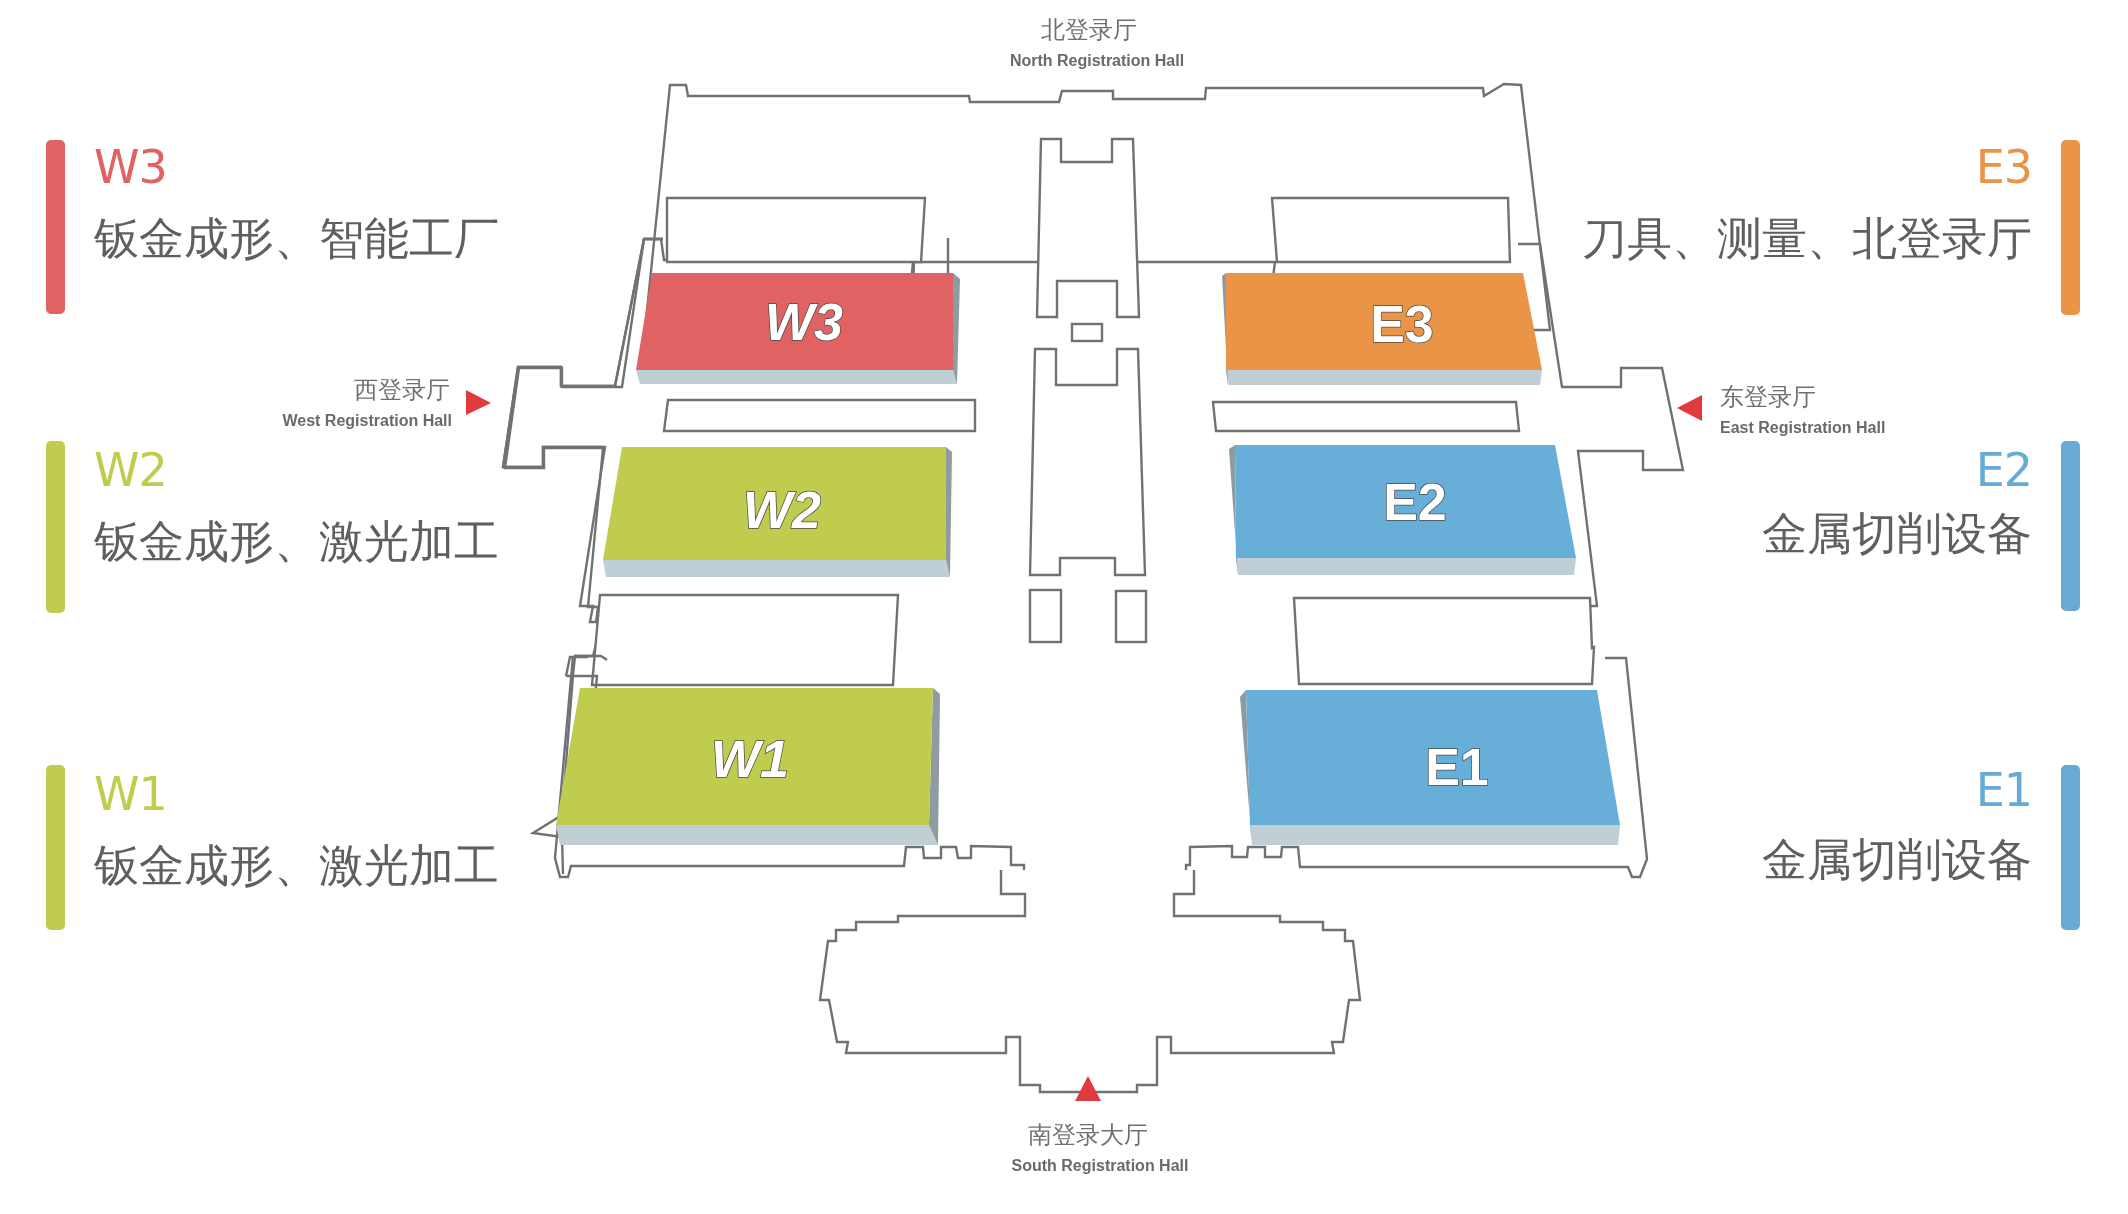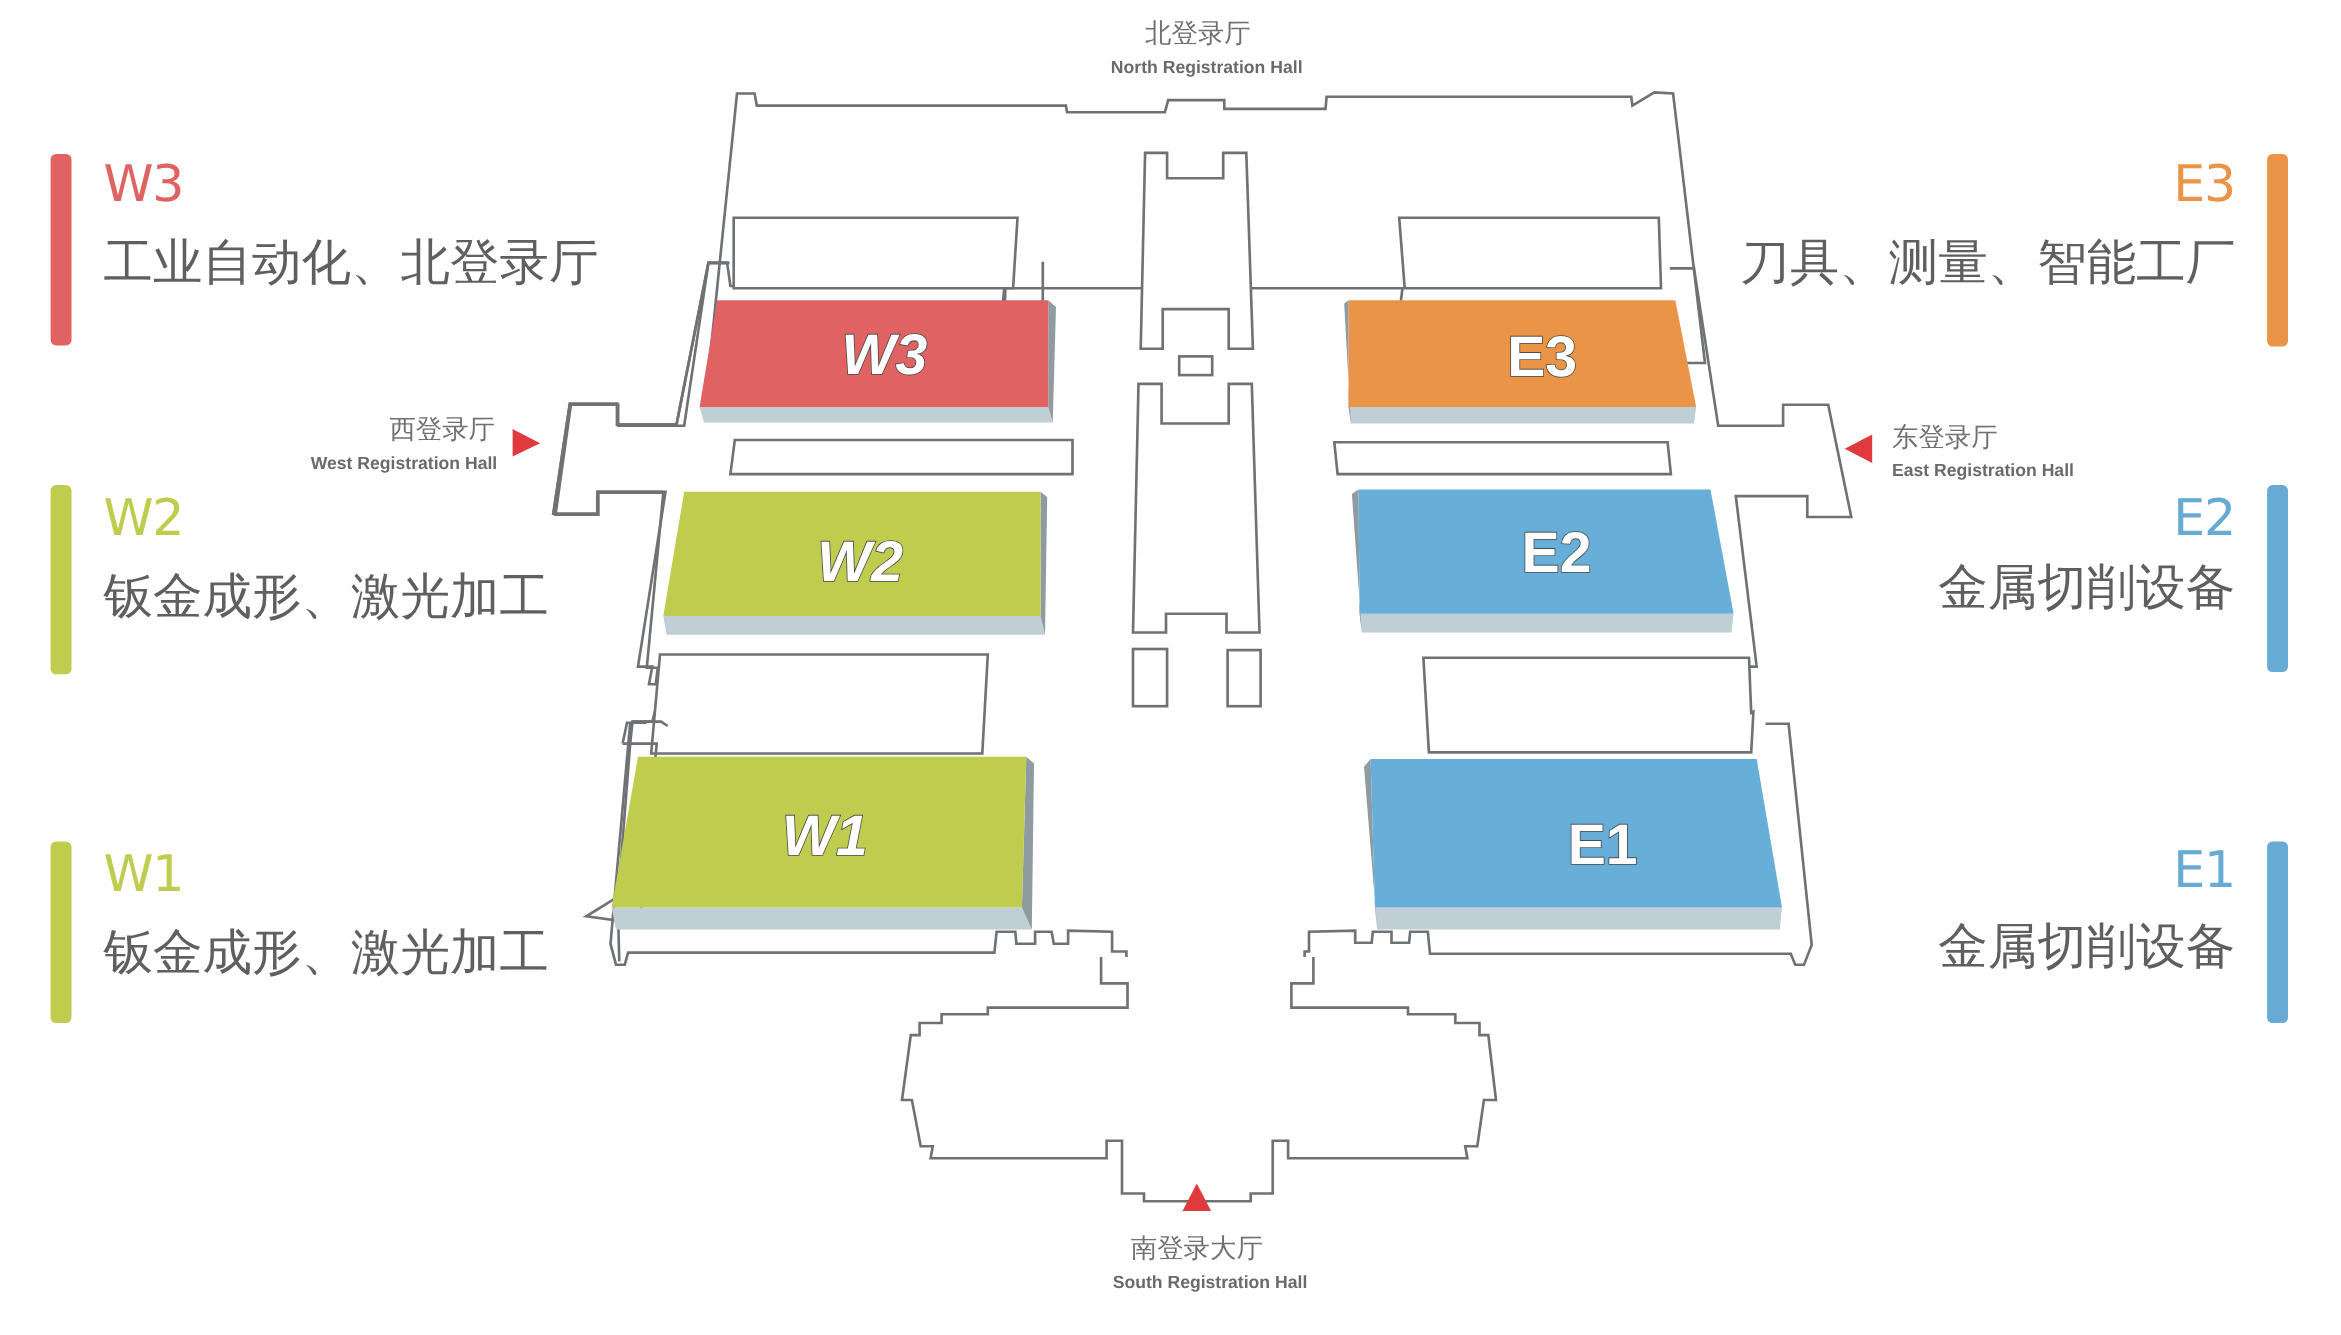--- a/index.html
+++ b/index.html
@@ -125,39 +125,39 @@
   <g>
     <polygon class="reg-marker" points="1088,1076 1101,1101 1075,1101"></polygon>
     <text class="reg-cn" x="1088" y="1143" text-anchor="middle">南登录大厅</text>
     <text class="reg-en" x="1100" y="1171" text-anchor="middle">South Registration Hall</text>
   </g>
 </svg>
 
 <div class="legend left" style="left:46px; top:140px; width:600px; height:174px;">
   <div class="bar" style="top:0; height:174px; background:#e06262;"></div>
   <div class="code" style="top:4px; color:#e06262;">W3</div>
-  <div class="desc" style="top:74px;">工业自动化、北登录厅</div>
+  <div class="desc" style="top:74px;">钣金成形、智能工厂</div>
 </div>
 
 <div class="legend left" style="left:46px; top:441px; width:600px; height:172px;">
   <div class="bar" style="top:0; height:172px; background:#bfcc4e;"></div>
   <div class="code" style="top:6px; color:#bfcc4e;">W2</div>
   <div class="desc" style="top:76px;">钣金成形、激光加工</div>
 </div>
 
 <div class="legend left" style="left:46px; top:765px; width:600px; height:165px;">
   <div class="bar" style="top:0; height:165px; background:#bfcc4e;"></div>
   <div class="code" style="top:6px; color:#bfcc4e;">W1</div>
   <div class="desc" style="top:76px;">钣金成形、激光加工</div>
 </div>
 
 <div class="legend right" style="left:1480px; top:140px; width:600px; height:175px;">
   <div class="bar" style="top:0; height:175px; background:#ea9448;"></div>
   <div class="code" style="top:4px; color:#ea9448;">E3</div>
-  <div class="desc" style="top:74px;">刀具、测量、智能工厂</div>
+  <div class="desc" style="top:74px;">刀具、测量、北登录厅</div>
 </div>
 
 <div class="legend right" style="left:1480px; top:441px; width:600px; height:170px;">
   <div class="bar" style="top:0; height:170px; background:#67abd5;"></div>
   <div class="code" style="top:6px; color:#67abd5;">E2</div>
   <div class="desc" style="top:68px;">金属切削设备</div>
 </div>
 
 <div class="legend right" style="left:1480px; top:765px; width:600px; height:165px;">
   <div class="bar" style="top:0; height:165px; background:#67abd5;"></div>

